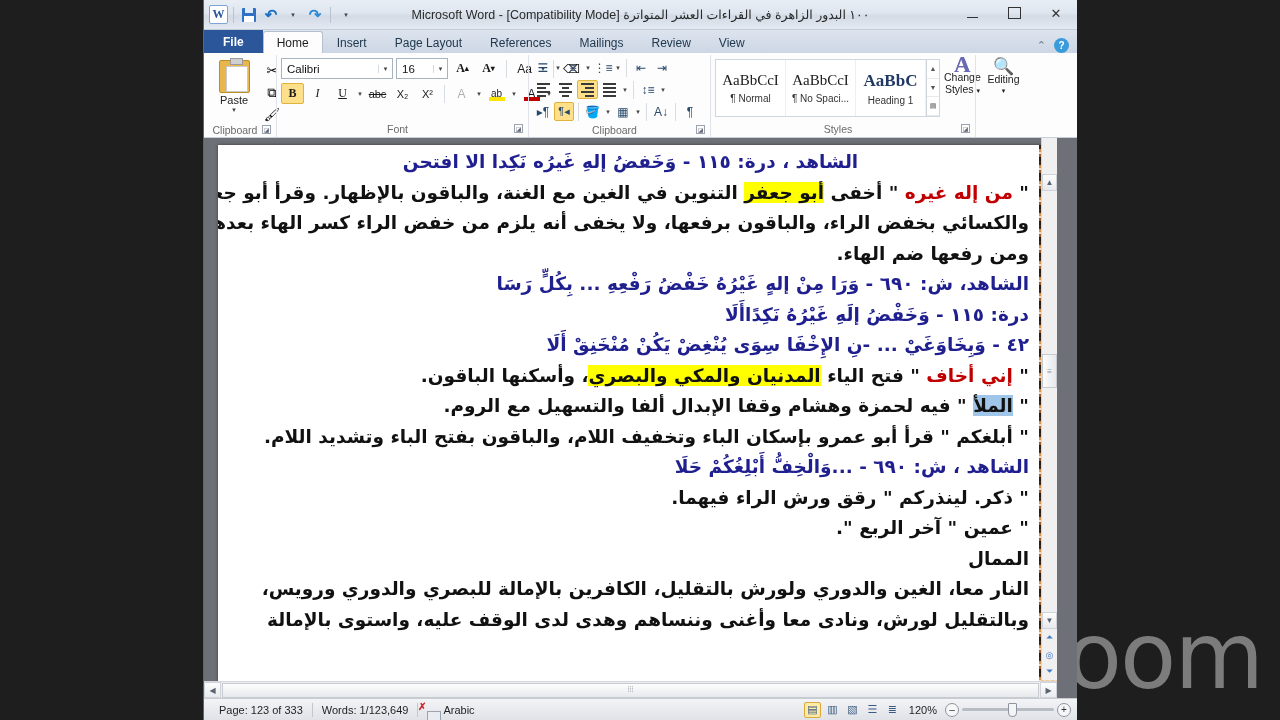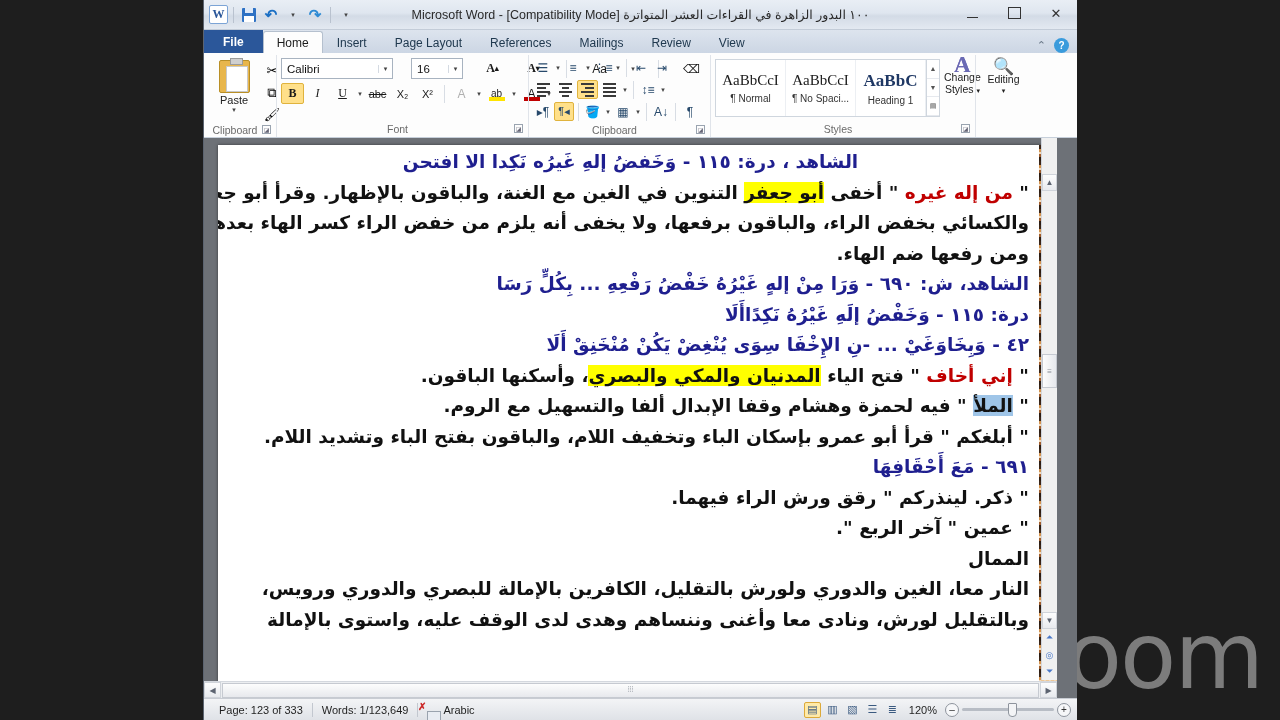--- a/index.html
+++ b/index.html
@@ -124,21 +124,21 @@
   .paste-ico::after{
     content:""; position:absolute; left:10px; top:-3px; width:11px;height:5px;background:#cfcfcf;
     border:1px solid #9b9b9b;
   }
   .paste-cap{margin-top:1px;}
   .paste-caret{font-size:7px;color:#444;}
   .clip-small { display:flex;flex-direction:column; gap:3px; padding-top:3px; }
   .sm-ico { width:20px;height:19px;display:flex;align-items:center;justify-content:center;font-size:13px; }
 
   
-  .font-row { display:flex; align-items:center; gap:18px; margin-bottom:4px; }
+  .font-row { display:flex; align-items:center; gap:3px; margin-bottom:4px; }
   .combo {
     height:21px; background:#fff; border:1px solid #a8b3c0; display:flex; align-items:center;
     font-size:11.5px; color:#111; padding-left:5px; position:relative;
   }
   .combo .cv { flex:1; }
   .combo .carr { width:14px; text-align:center; font-size:7px; color:#444; border-left:1px solid #d4dae2; }
   .cb-font { width:112px; }
   .cb-size { width:52px; }
   .ico-btn {
     width:23px;height:21px;display:flex;align-items:center;justify-content:center;
@@ -528,21 +528,21 @@
             <div class="ln blue center">الشاهد ، درة: ١١٥ - وَخَفضُ إلهِ غَيرُه نَكِدا الا افتحن</div>
             <div class="ln">" <span class="red">من إله غيره</span> " أخفى <span class="hl-yellow">أبو جعفر</span> التنوين في الغين مع الغنة، والباقون بالإظهار. وقرأ أبو جعفر</div>
             <div class="ln">والكسائي بخفض الراء، والباقون برفعها، ولا يخفى أنه يلزم من خفض الراء كسر الهاء بعدها</div>
             <div class="ln">ومن رفعها ضم الهاء.</div>
             <div class="ln blue">الشاهد، ش: ٦٩٠ - وَرَا مِنْ إلهٍ غَيْرُهُ خَفْضُ رَفْعِهِ ... بِكُلٍّ رَسَا</div>
             <div class="ln blue">درة: ١١٥ - وَخَفْضُ إلَهِ غَيْرُهُ نَكِدًاأَلَا</div>
             <div class="ln blue">٤٢ - وَبِخَاوَغَيْ ... -نِ الإِخْفَا سِوَى يُنْغِضْ يَكُنْ مُنْخَنِقْ أَلَا</div>
             <div class="ln">" <span class="red">إني أخاف</span> " فتح الياء <span class="hl-yellow">المدنيان والمكي والبصري</span>، وأسكنها الباقون.</div>
             <div class="ln">" <span class="hl-blue">الملأ</span> " فيه لحمزة وهشام وقفا الإبدال ألفا والتسهيل مع الروم.</div>
             <div class="ln">" أبلغكم " قرأ أبو عمرو بإسكان الباء وتخفيف اللام، والباقون بفتح الباء وتشديد اللام.</div>
-            <div class="ln blue">٦٩١ - مَعَ أَحْقَافِهَا</div>
+            <div class="ln blue">الشاهد ، ش: ٦٩٠ - ...وَالْخِفُّ أَبْلِغُكُمْ حَلَا</div>
             <div class="ln">" ذكر. لينذركم " رقق ورش الراء فيهما.</div>
             <div class="ln">" عمين " آخر الربع ".</div>
             <div class="ln">الممال</div>
             <div class="ln"></div>
             <div class="ln">النار معا، الغين والدوري ولورش بالتقليل، الكافرين بالإمالة للبصري والدوري ورويس،</div>
             <div class="ln">وبالتقليل لورش، ونادى معا وأغنى وننساهم وهدى لدى الوقف عليه، واستوى بالإمالة</div>
           </div>
         </div>
       </div>
 

